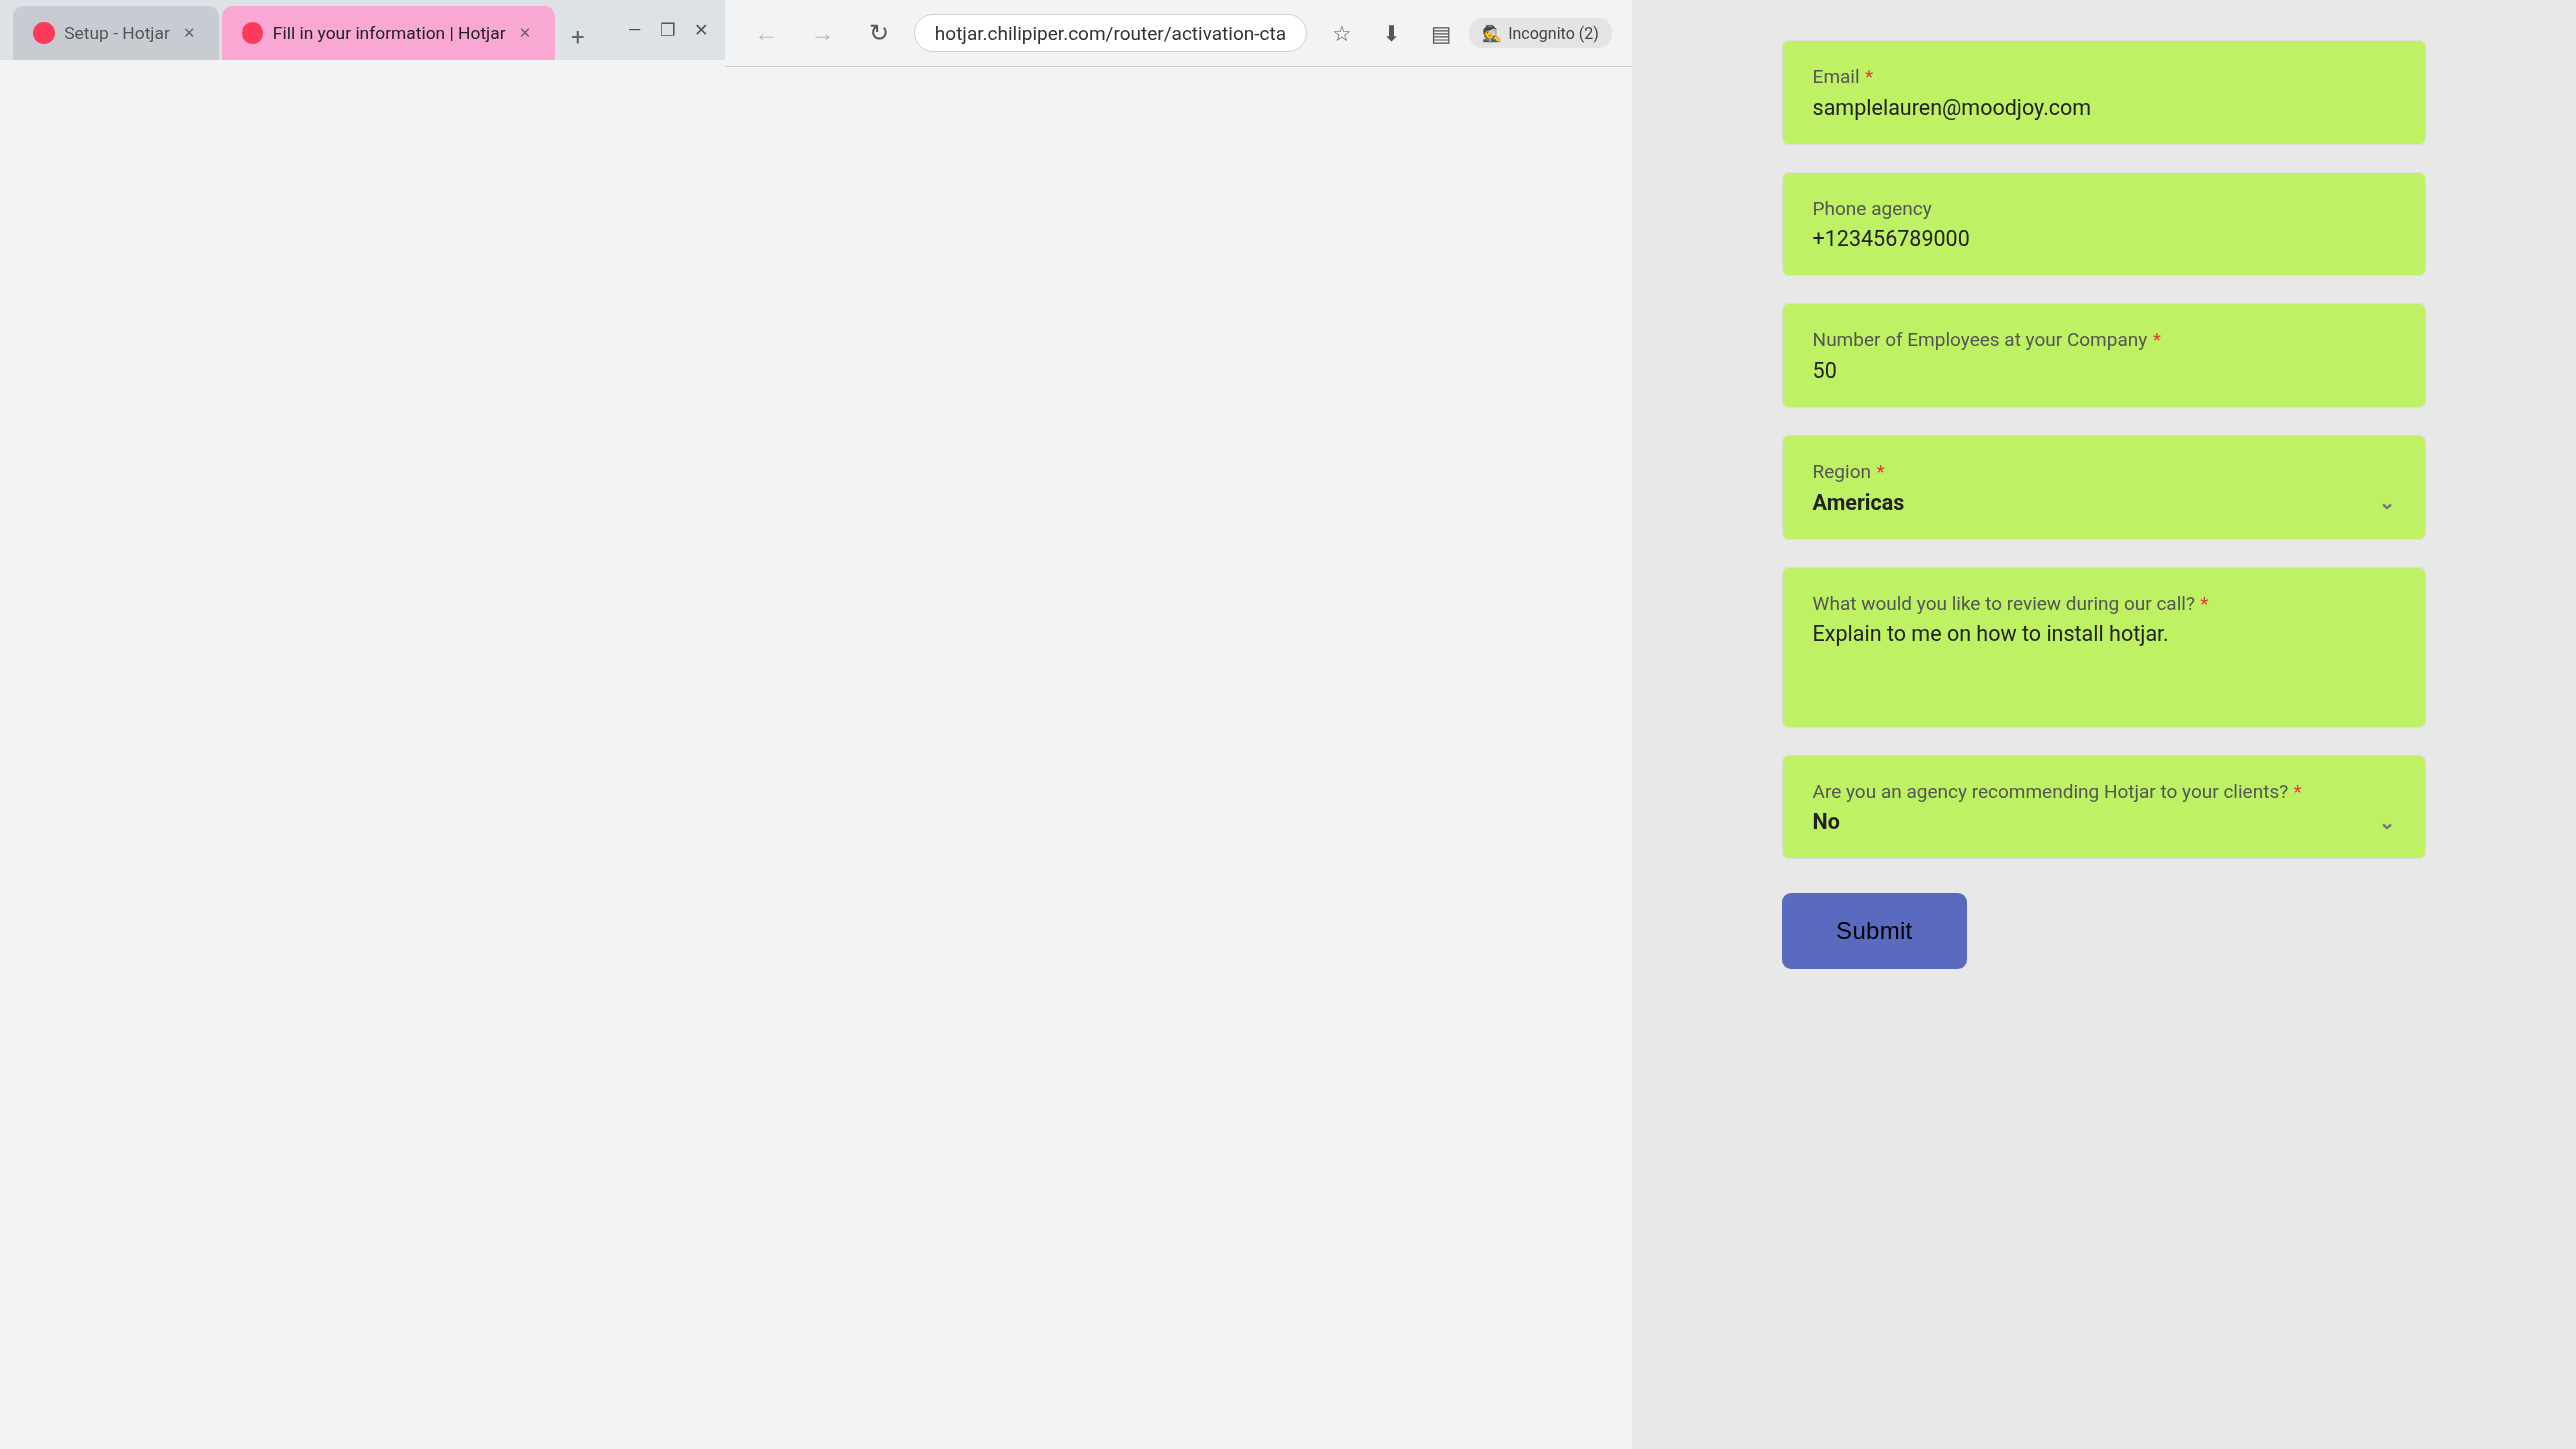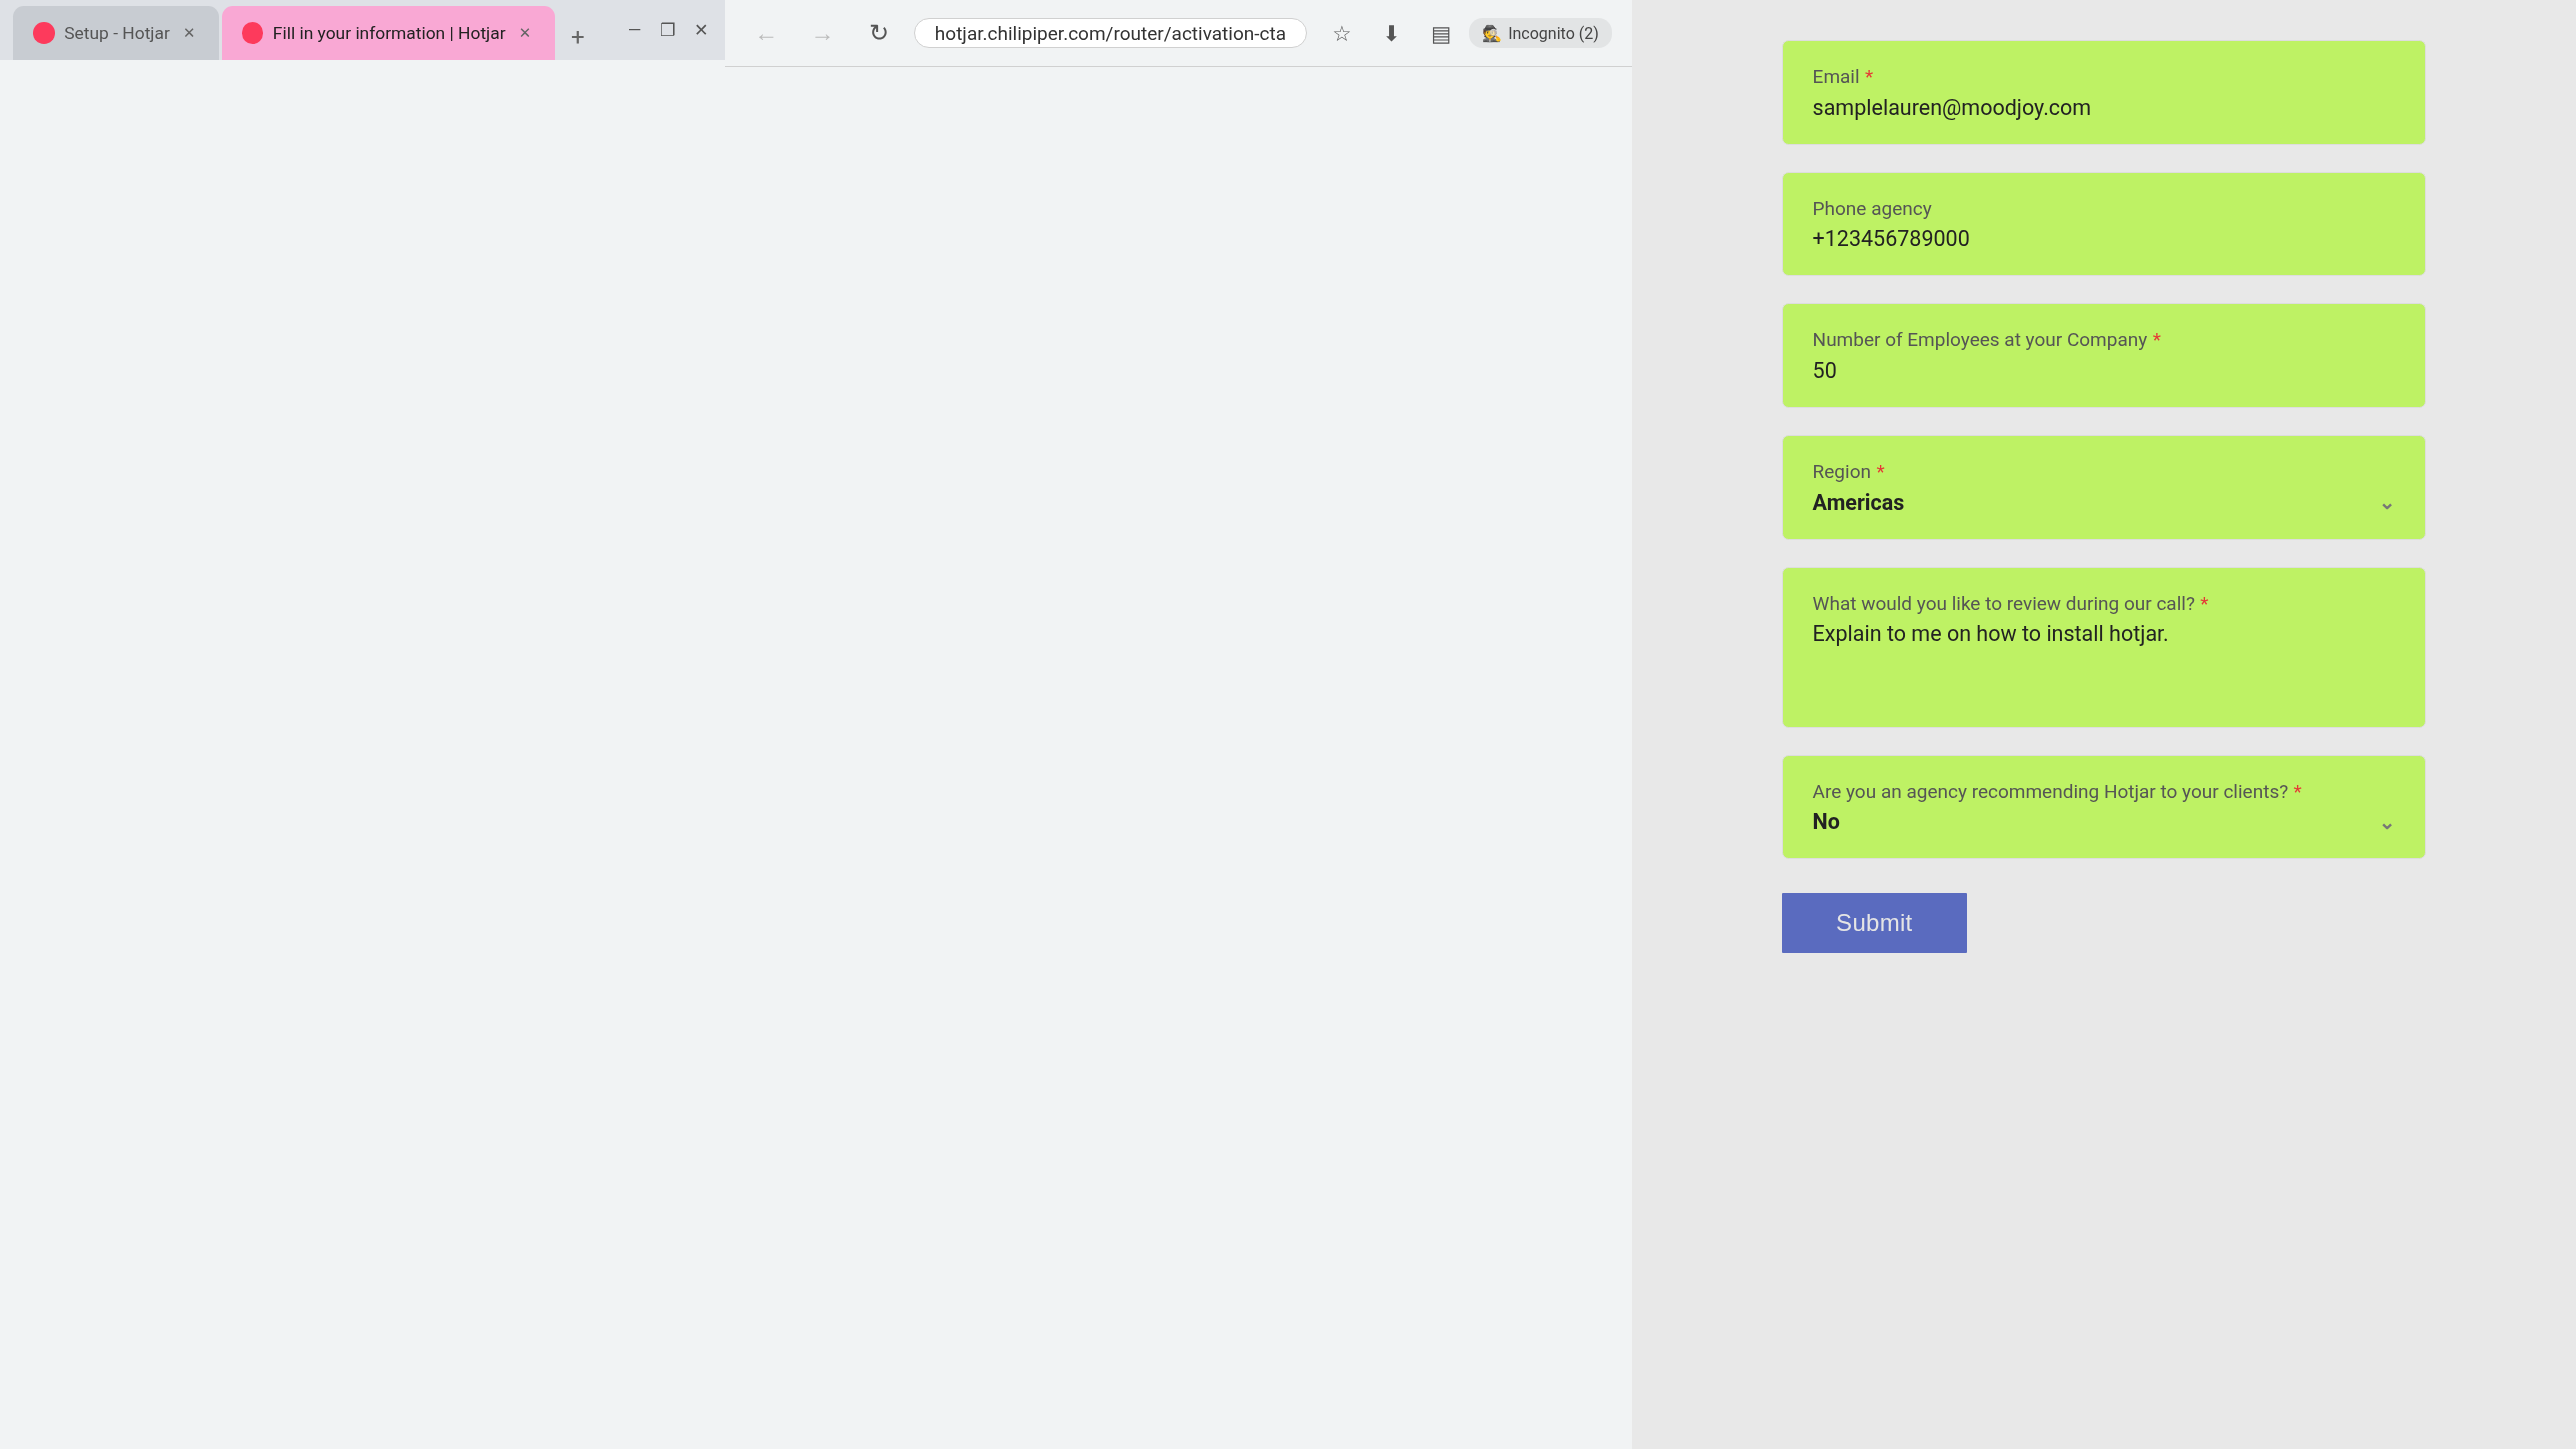--- a/index.html
+++ b/index.html
@@ -124,21 +124,21 @@
       cursor: pointer;
     }
 
     .nav-btn.disabled {
       color: #bbb;
       cursor: default;
     }
 
     .address-bar {
       flex: 1;
-      height: 30px;
+      height: 38px;
       background: #fff;
       border-radius: 23px;
       display: flex;
       align-items: center;
       padding: 0 20px;
       gap: 13.4px;
       font-size: 19px;
       color: #333;
       border: 0.7px solid #d0d0d0;
     }
@@ -235,24 +235,24 @@
       font-size: 20px;
       color: #777;
     }
 
     .textarea-field {
       min-height: 161px;
     }
 
     .submit-btn {
       background: #5a6bbf;
-      color: #e5e5e5;
+      color: #000000;
       border: none;
-      border-radius: 1px;
-      padding: 16px 54px;
+      border-radius: 9px;
+      padding: 24px 54px;
       font-size: 24px;
       font-weight: 500;
       cursor: pointer;
       align-self: flex-start;
       margin-top: 6.7px;
       letter-spacing: 0.3px;
     }
 
     .tab-label {
       overflow: hidden;

